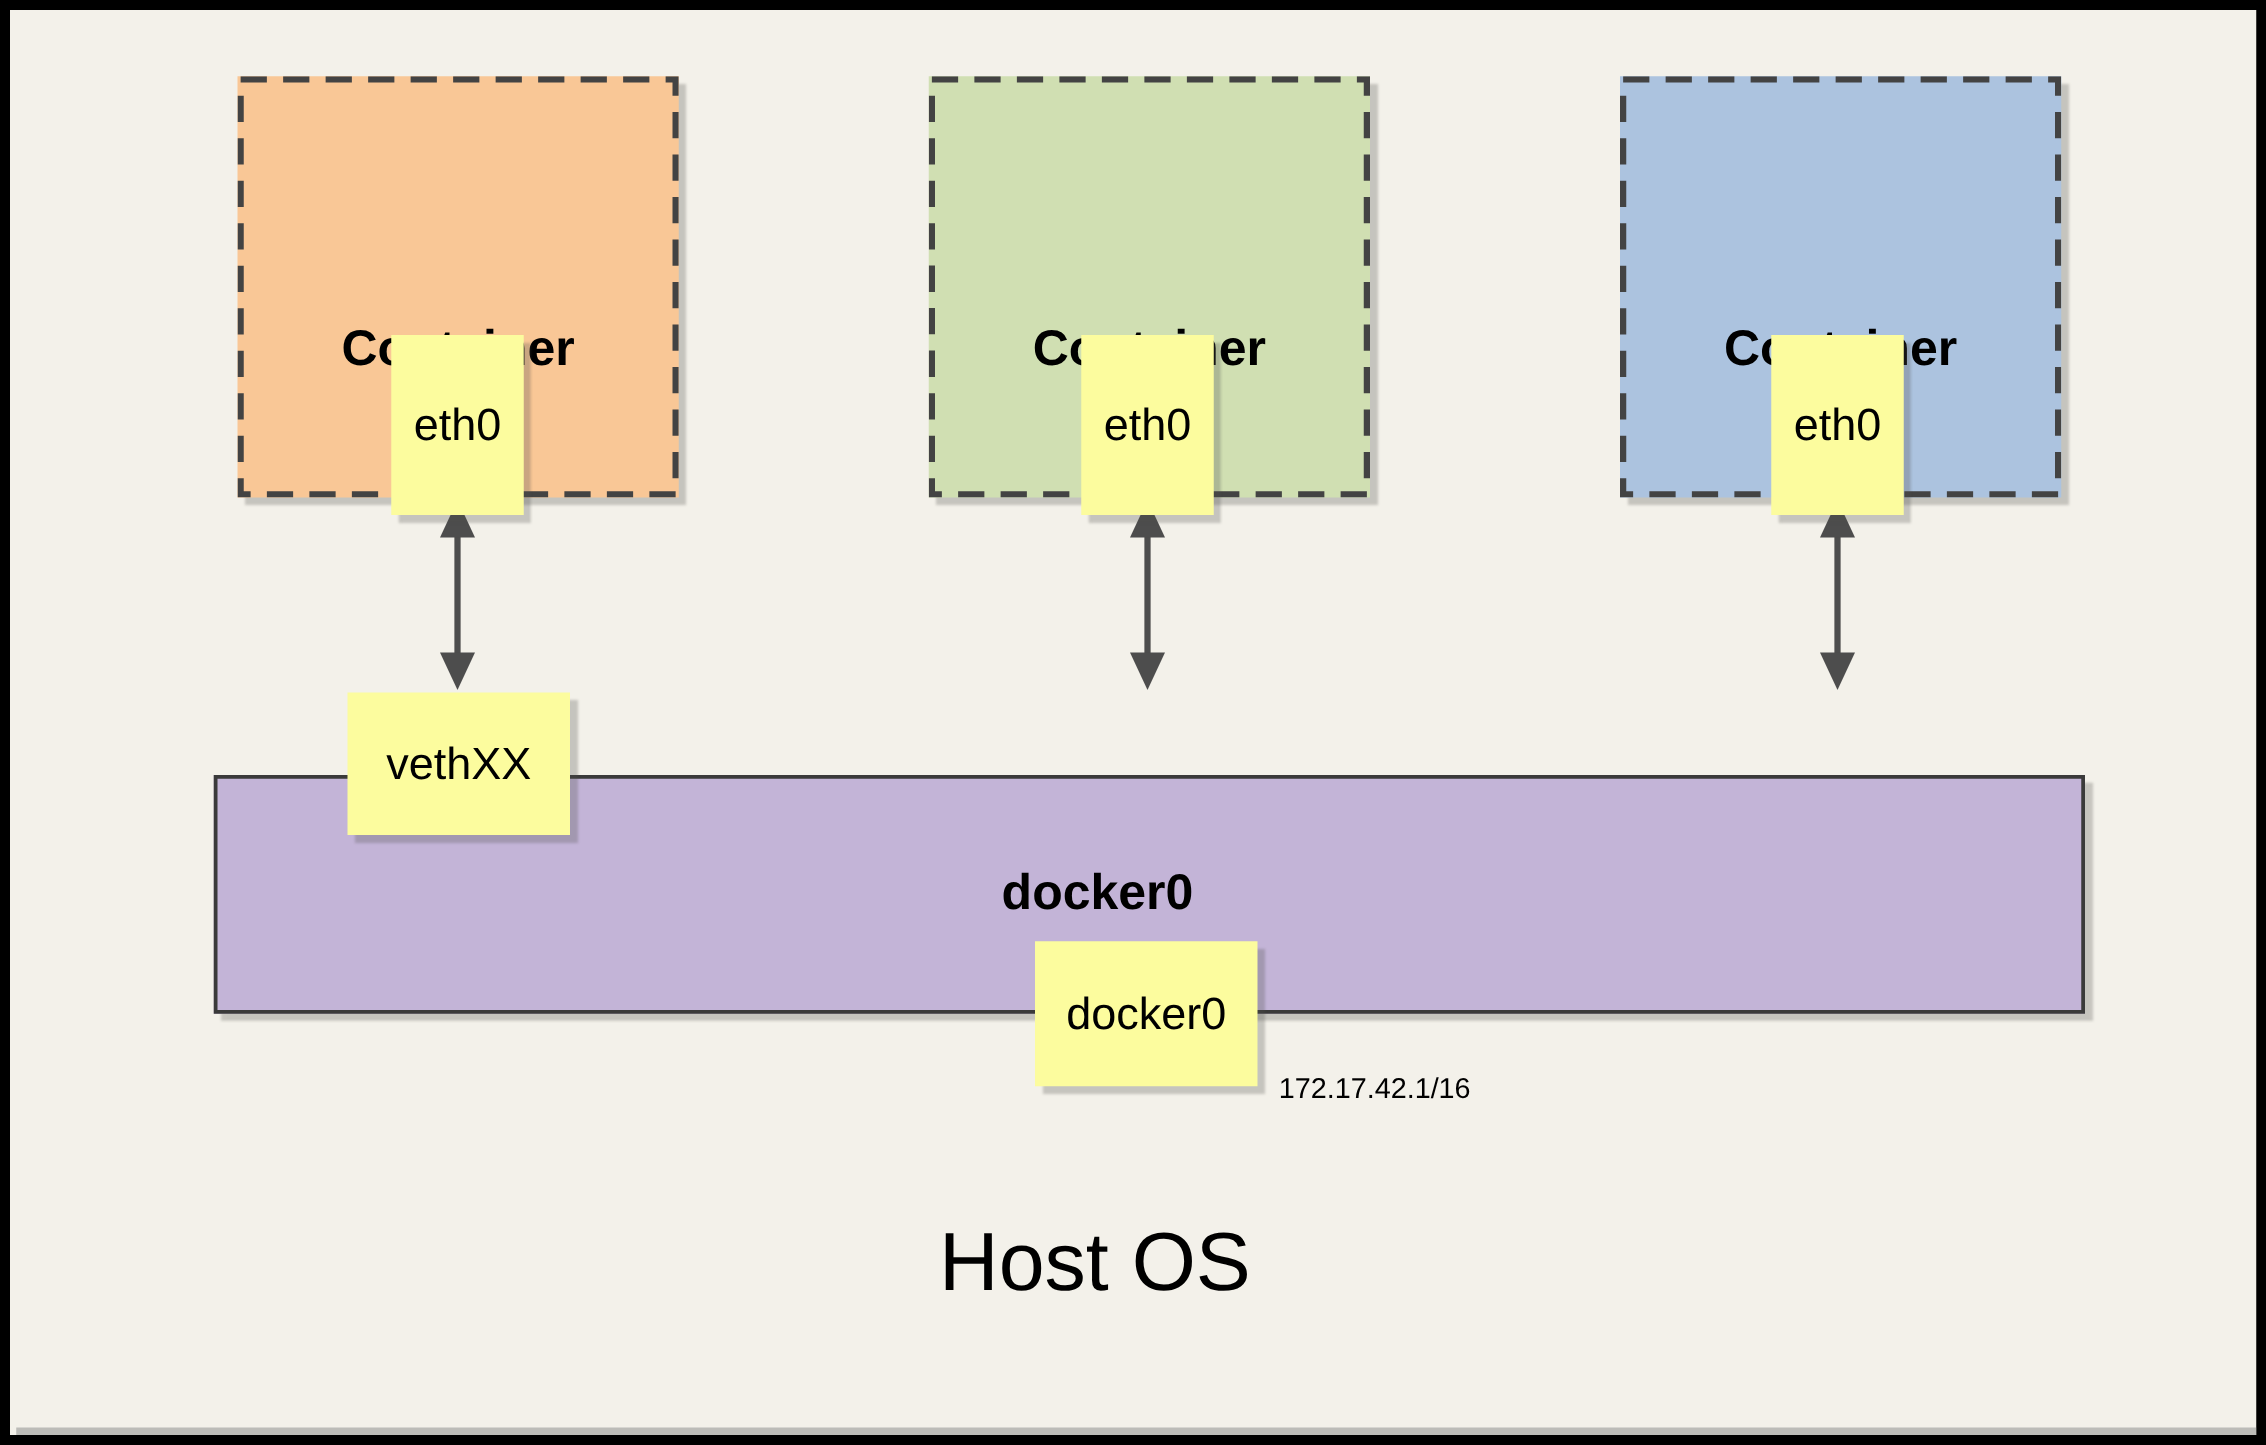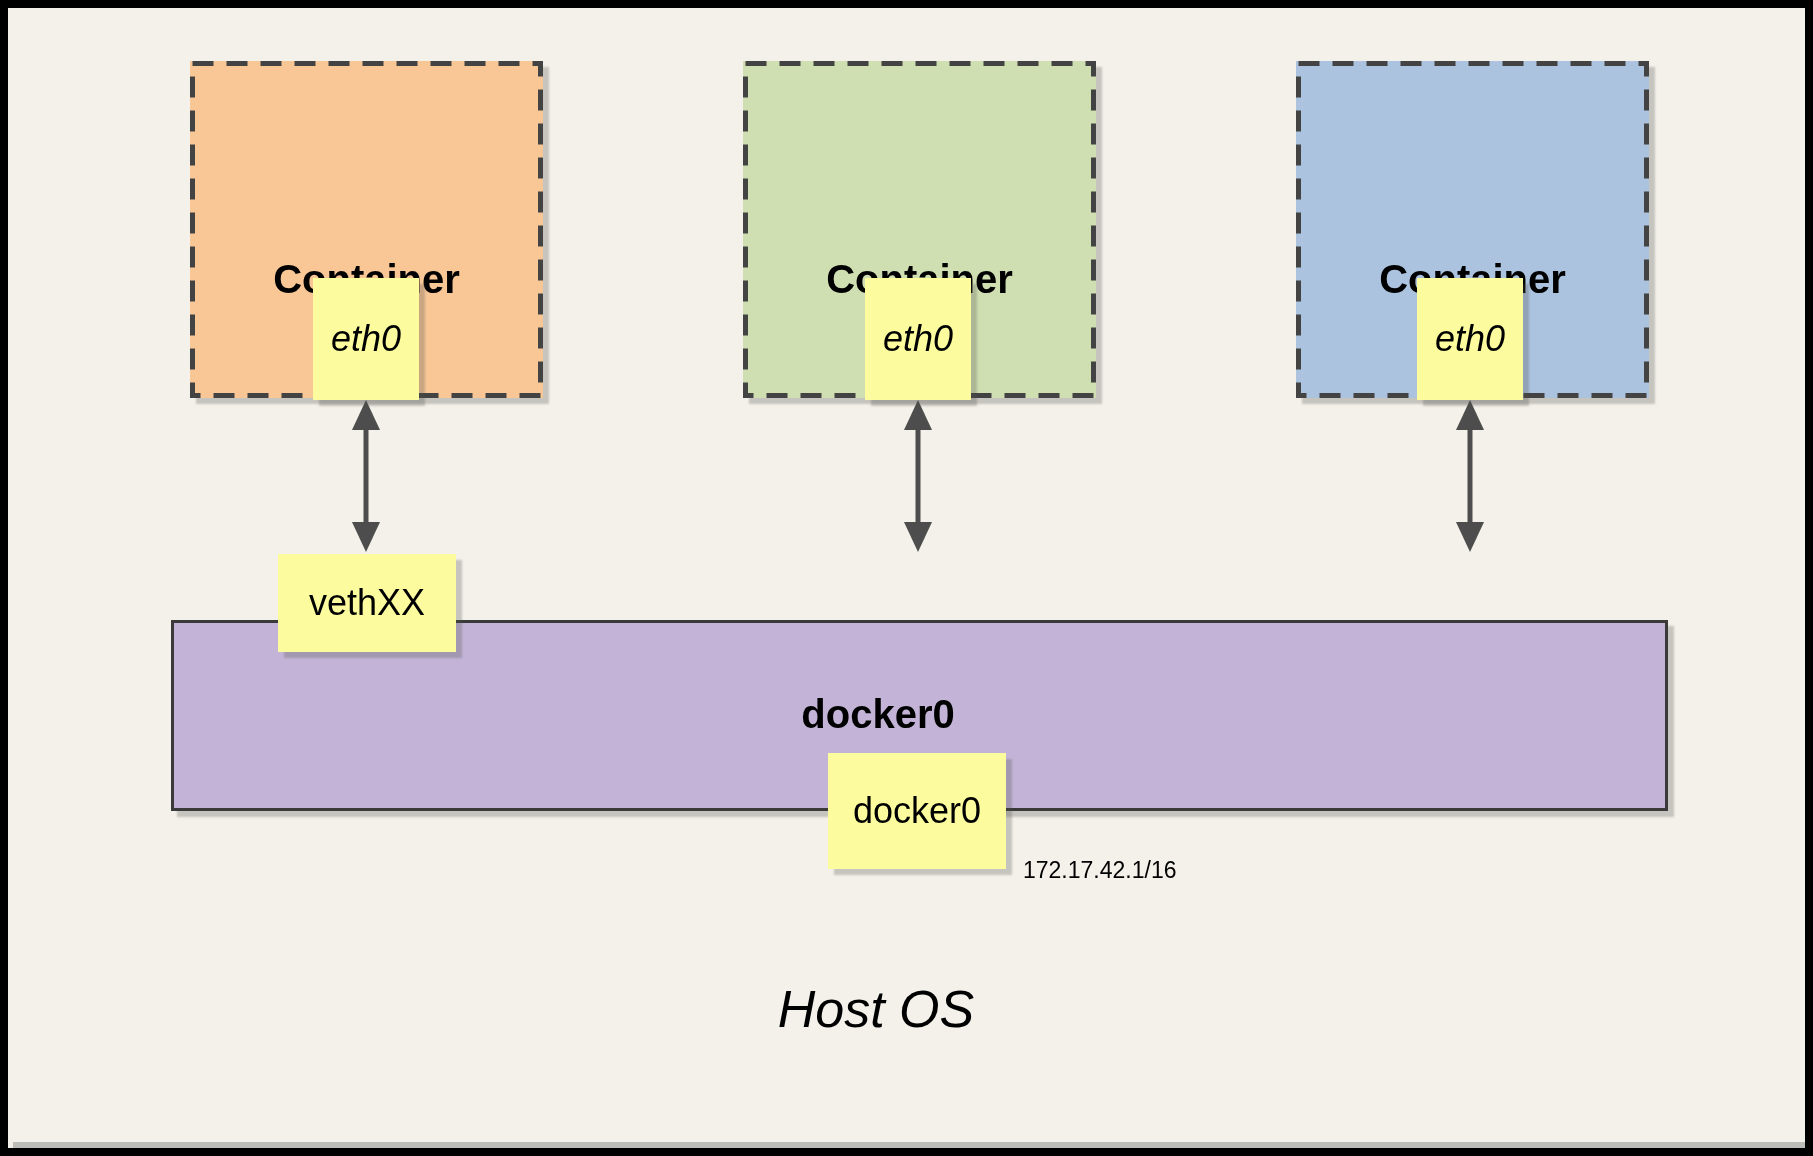--- a/index.html
+++ b/index.html
@@ -22,43 +22,43 @@
     position:absolute;left:0;top:196px;width:100%;
     text-align:center;font-size:40px;font-weight:bold;color:#000;line-height:44px;
   }
 
   
   .chip{
     background:#FCFC9E;
     display:flex;align-items:center;justify-content:center;
     font-size:36px;color:#000;z-index:3;
   }
-  .eth-chip{width:106px;height:122px;top:270px;font-style:italic;}
-  .veth-chip{width:178px;height:98px;top:546px;}
+  .eth-chip{width:106px;height:144px;top:260px;}
+  .veth-chip{width:178px;height:114px;top:546px;}
   .bridge-chip{width:178px;height:116px;left:820px;top:745px;}
 
   
   .arrow{position:absolute;top:391px;width:40px;height:154px;z-index:2;}
 
   
   .bridge-bar{
     left:163px;top:612px;width:1497px;height:191px;
     background:#C3B4D7;border:3px solid #3A3A3A;z-index:1;
   }
   .bridge-title{
     position:absolute;left:770px;top:683px;width:200px;z-index:2;
     text-align:center;font-size:40px;font-weight:bold;color:#000;line-height:46px;
   }
   .ip-label{
     position:absolute;left:1015px;top:842px;
     font-size:23px;color:#000;line-height:40px;z-index:2;
   }
   .host-title{
     position:absolute;left:568px;top:958px;width:600px;
-    text-align:center;font-size:52px;color:#000;line-height:86px;font-style:italic;
+    text-align:center;font-size:66px;color:#000;line-height:86px;
   }
   .bottom-shadow{
     position:absolute;left:5px;top:1134px;width:1792px;height:7px;
     background:#BCBCB8;z-index:0;
   }
 </style>
 </head>
 <body>
 
 <div class="canvas">

